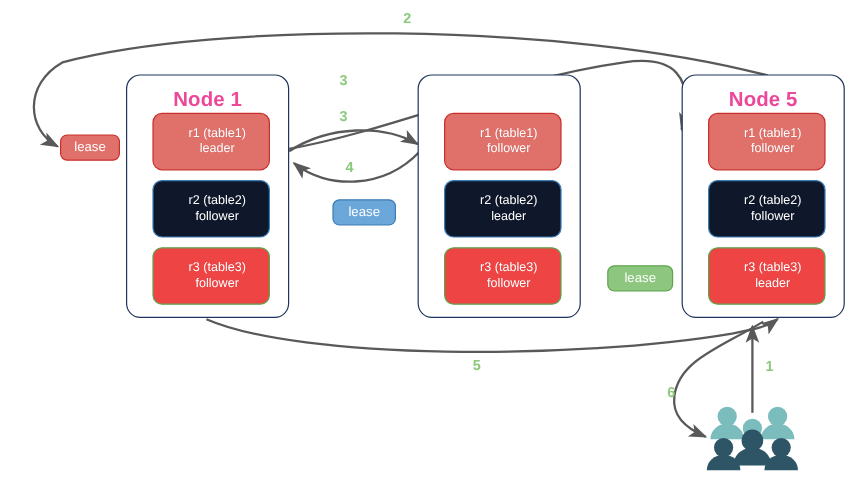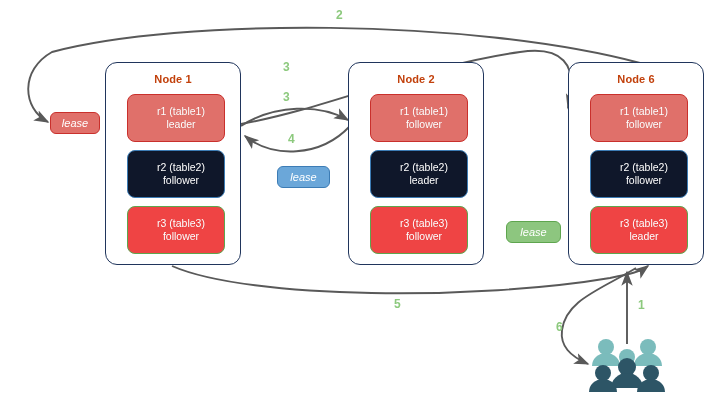--- a/index.html
+++ b/index.html
@@ -19,23 +19,23 @@
     background:#ffffff;
     border:1.6px solid #20355c;
     border-radius:12px;
     box-sizing:border-box;
     z-index:3;
   }
   .node-title{
     position:absolute;
     left:0;right:0;top:10px;
     text-align:center;
-    font-size:11px;
+    font-size:17px;
     font-weight:bold;
-    color:#c2410c;
+    color:#ec4899;
     letter-spacing:.1px;
   }
   .replica{
     position:absolute;
     left:21px;
     width:98px;
     height:48px;
     border-radius:8px;
     box-sizing:border-box;
     display:flex;
@@ -55,21 +55,20 @@
 
   .lease{
     position:absolute;
     border-radius:6px;
     box-sizing:border-box;
     display:flex;align-items:center;justify-content:center;
     color:#ffffff;
     font-size:11px;
     z-index:4;
     padding:0 6px;
-    font-style:italic;
   }
   .lease-red{background:#e0706a;border:1.6px solid #c9302c;}
   .lease-blue{background:#6ba7d9;border:1.6px solid #3c7cb5;}
   .lease-green{background:#8dc67f;border:1.6px solid #5ea54e;}
 
   .step-label{
     position:absolute;
     color:#8cc97d;
     font-size:12px;
     font-weight:bold;
@@ -128,37 +127,36 @@
       <span class="ln">r2 (table2)</span>
       <span class="ln">follower</span>
     </div>
     <div class="replica rep-green" style="top:143px;">
       <span class="ln">r3 (table3)</span>
       <span class="ln">follower</span>
     </div>
   </div>
 
   <div class="node-panel" style="left:348px;top:62px;width:136px;height:203px;">
-    <div class="node-title">Node 2</div>
     <div class="replica rep-red" style="top:31px;">
       <span class="ln">r1 (table1)</span>
       <span class="ln">follower</span>
     </div>
     <div class="replica rep-blue" style="top:87px;">
       <span class="ln">r2 (table2)</span>
       <span class="ln">leader</span>
     </div>
     <div class="replica rep-green" style="top:143px;">
       <span class="ln">r3 (table3)</span>
       <span class="ln">follower</span>
     </div>
   </div>
 
   <div class="node-panel" style="left:568px;top:62px;width:136px;height:203px;">
-    <div class="node-title">Node 6</div>
+    <div class="node-title">Node 5</div>
     <div class="replica rep-red" style="top:31px;">
       <span class="ln">r1 (table1)</span>
       <span class="ln">follower</span>
     </div>
     <div class="replica rep-blue" style="top:87px;">
       <span class="ln">r2 (table2)</span>
       <span class="ln">follower</span>
     </div>
     <div class="replica rep-green" style="top:143px;">
       <span class="ln">r3 (table3)</span>

